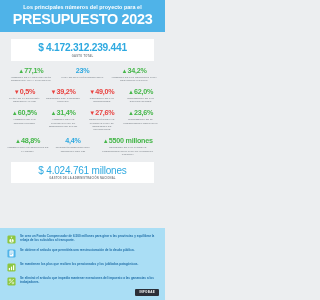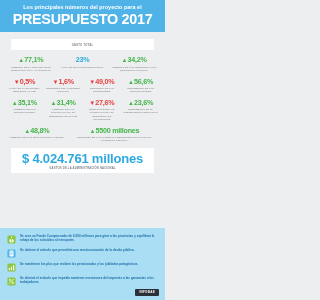--- a/index.html
+++ b/index.html
@@ -59,21 +59,21 @@
     line-height:1.35; margin-top:2px; text-transform:uppercase;
     letter-spacing:.05px;
   }
 
   
   .bottom-card {
     background:#ffffff; margin:1px 6px 0; padding:4px 2px 3px;
     text-align:center;
   }
   .bottom-value {
-    color:#2ea9e0; font-size:13px; font-weight:bold; letter-spacing:-.2px;
+    color:#2ea9e0; font-size:10px; font-weight:normal; letter-spacing:-.2px;
     white-space:nowrap; line-height:1;
   }
   .bottom-caption {
     color:#7c8288; font-size:2.7px; font-weight:bold; letter-spacing:.2px;
     margin-top:1.5px; text-transform:uppercase;
   }
 
   
   .footer {
     background:#aadef5; flex:none; padding:6px 7px 4px;
@@ -97,26 +97,27 @@
     padding:1.6px 4px; border-radius:1px;
   }
 </style>
 </head>
 <body>
 
 <div class="page">
 
   <div class="header">
     <div class="header-sub">Los principales números del proyecto para el</div>
-    <div class="header-title">PRESUPUESTO 2017</div>
+    <div class="header-title">PRESUPUESTO 2023</div>
   </div>
 
   <div class="body">
 
     <div class="total-card">
+      <div class="total-value">$ 4.172.312.239.441</div>
       <div class="total-caption">GASTO TOTAL</div>
     </div>
 
     <div class="rows">
 
       <div class="row">
         <div class="cell">
           <div class="stat-value up">
             <span class="arw">▲</span><span>77,1%</span>
           </div>
@@ -138,42 +139,42 @@
 
       <div class="row">
         <div class="cell">
           <div class="stat-value down">
             <span class="arw">▼</span><span>0,5%</span>
           </div>
           <div class="stat-caption">CAÍDA DE LA ECONOMÍA RESPECTO AL PBI</div>
         </div>
         <div class="cell">
           <div class="stat-value down">
-            <span class="arw">▼</span><span>1,6%</span>
+            <span class="arw">▼</span><span>39,2%</span>
           </div>
           <div class="stat-caption">DESCENSO DEL CONSUMO PRIVADO</div>
         </div>
         <div class="cell">
           <div class="stat-value down">
             <span class="arw">▼</span><span>49,0%</span>
           </div>
           <div class="stat-caption">DESCENSO DE LAS INVERSIONES</div>
         </div>
         <div class="cell">
           <div class="stat-value up">
-            <span class="arw">▲</span><span>56,6%</span>
+            <span class="arw">▲</span><span>62,0%</span>
           </div>
           <div class="stat-caption">INCREMENTO DE LAS EXPORTACIONES</div>
         </div>
       </div>
 
       <div class="row">
         <div class="cell">
           <div class="stat-value up">
-            <span class="arw">▲</span><span>35,1%</span>
+            <span class="arw">▲</span><span>60,5%</span>
           </div>
           <div class="stat-caption">AUMENTO DE LAS IMPORTACIONES</div>
         </div>
         <div class="cell">
           <div class="stat-value up">
             <span class="arw">▲</span><span>31,4%</span>
           </div>
           <div class="stat-caption">AUMENTO DE LAS PARTIDAS PARA EL MINISTERIO DE SALUD</div>
         </div>
         <div class="cell">
@@ -189,20 +190,26 @@
           <div class="stat-caption">INCREMENTO EN EL PRESUPUESTO EDUCATIVO</div>
         </div>
       </div>
 
       <div class="row row-3">
         <div class="cell">
           <div class="stat-value up">
             <span class="arw">▲</span><span>48,8%</span>
           </div>
           <div class="stat-caption">AUMENTO DE LOS SERVICIOS DE LA DEUDA</div>
+        </div>
+        <div class="cell">
+          <div class="stat-value neutral">
+            <span>4,4%</span>
+          </div>
+          <div class="stat-caption">INVERSIÓN DEMOSTRATIVA RESPECTO DEL PBI</div>
         </div>
         <div class="cell wide">
           <div class="stat-value up">
             <span class="arw">▲</span><span>5500 millones</span>
           </div>
           <div class="stat-caption">REFUERZO EN LAS PARTIDAS PRESUPUESTARIAS PARA EL CONCEPTO CULTURA</div>
         </div>
       </div>
 
     </div>

